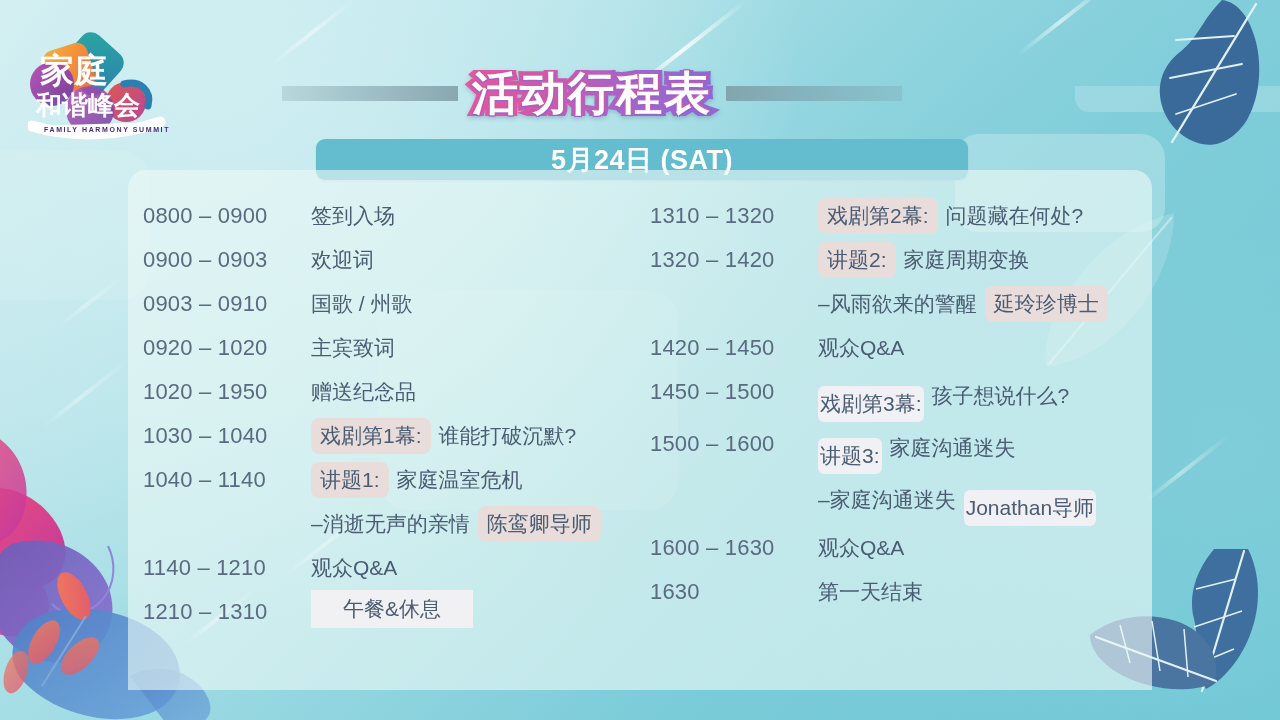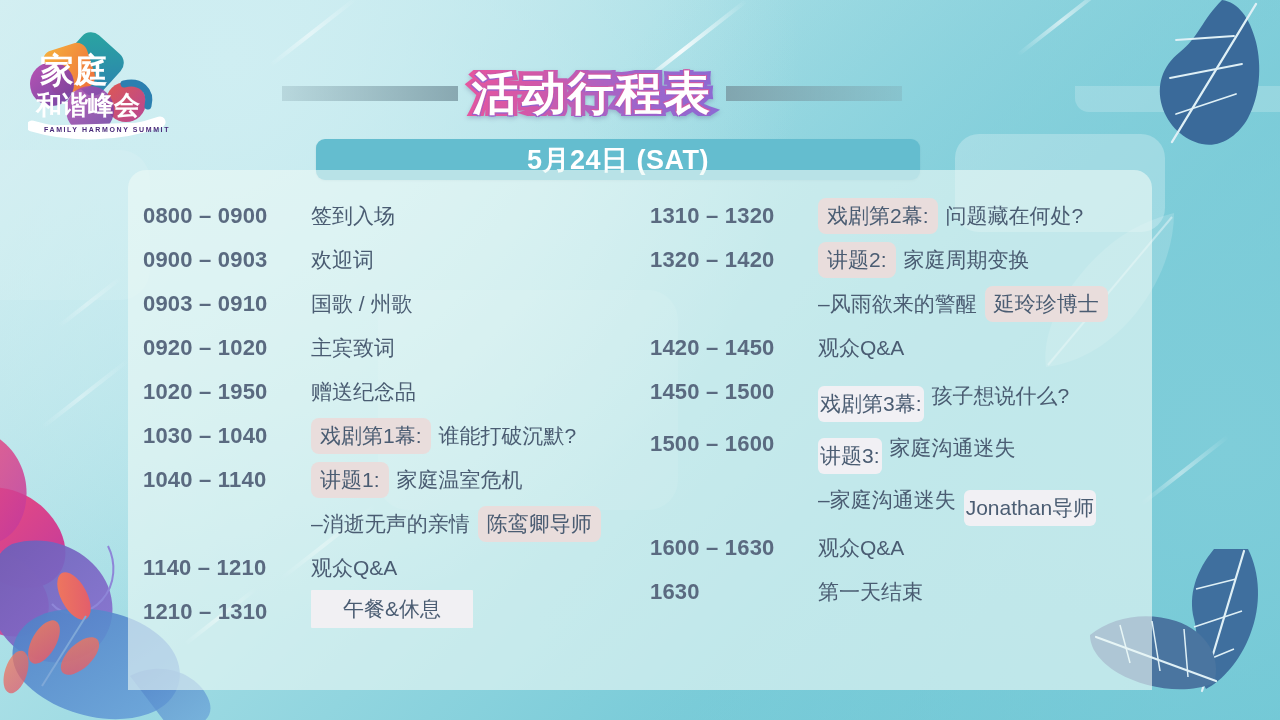--- a/index.html
+++ b/index.html
@@ -103,21 +103,21 @@
     position: absolute;
     left: 14px; top: 0;
     z-index: -1;
     -webkit-text-fill-color: transparent;
   }
 
   
   #date-bar {
     position: absolute;
     left: 316px; top: 139px;
-    width: 604px; height: 41px;
+    width: 652px; height: 41px;
     background: #64bdcf;
     border-radius: 9px;
     display: flex; align-items: center; justify-content: center;
     box-shadow: 0 1px 2px rgba(40,90,110,.12);
   }
   #date-bar .date-text {
     color: #ffffff;
     font-size: 27px;
     font-weight: 700;
     letter-spacing: .5px;
@@ -142,21 +142,21 @@
     display: flex;
     align-items: flex-start;
     min-height: 44px;
   }
   .row.sub { min-height: 44px; }
 
   .time {
     width: 168px;
     flex: 0 0 168px;
     font-size: 22px;
-    font-weight: 700;
+    font-weight: 400;
     color: #5a6a80;
     letter-spacing: .2px;
     line-height: 44px;
     white-space: nowrap;
   }
   .desc {
     font-size: 21px;
     font-weight: 400;
     color: #4a5c72;
     line-height: 44px;

